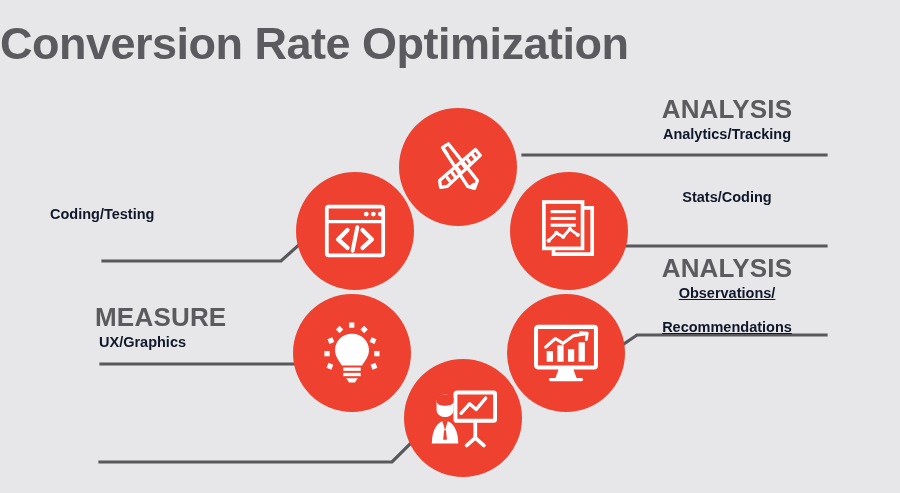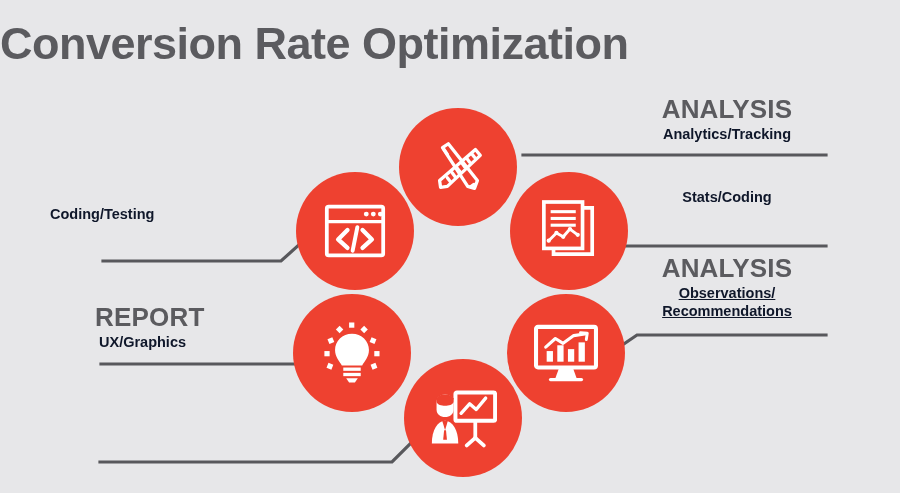--- a/index.html
+++ b/index.html
@@ -218,33 +218,33 @@
         <path d="M18 57.5 L50 57.5" stroke="#fff" stroke-width="3.4" stroke-linecap="round"></path>
       </svg>
     </span>
   </div>
 
   <div class="label left-side" style="left:50px; top:203px;">
     <div class="sub" style="text-align:center; padding-right:52px;">Coding/Testing</div>
   </div>
 
   <div class="label left-side" style="left:95px; top:303px;">
-    <div class="heading">REPORT</div>
+    <div class="heading">MEASURE</div>
     <div class="sub" style="padding-left:4px;">UX/Graphics</div>
   </div>
 
 
   <div class="label right-side" style="left:606px; top:95px; width:242px;">
     <div class="heading">ANALYSIS</div>
     <div class="sub">Analytics/Tracking</div>
   </div>
 
   <div class="label right-side" style="left:606px; top:186px; width:242px;">
     <div class="sub">Stats/Coding</div>
   </div>
 
   <div class="label right-side" style="left:606px; top:254px; width:242px;">
     <div class="heading">ANALYSIS</div>
     <div class="sub two-line">Observations/</div>
-    <div class="sub two-line" style="margin-top:0;">Recommendations</div>
+    <div class="sub two-line" style="margin-top:16px;">Recommendations</div>
   </div>
 
 </div>
 
 </body></html>

